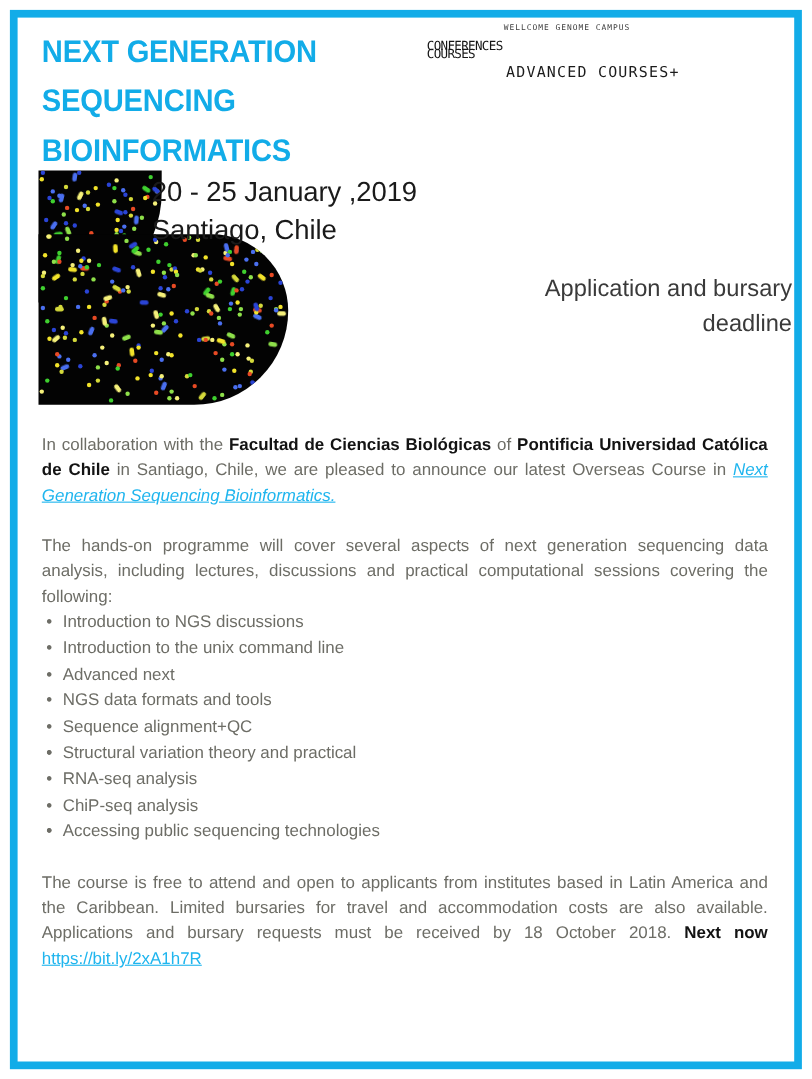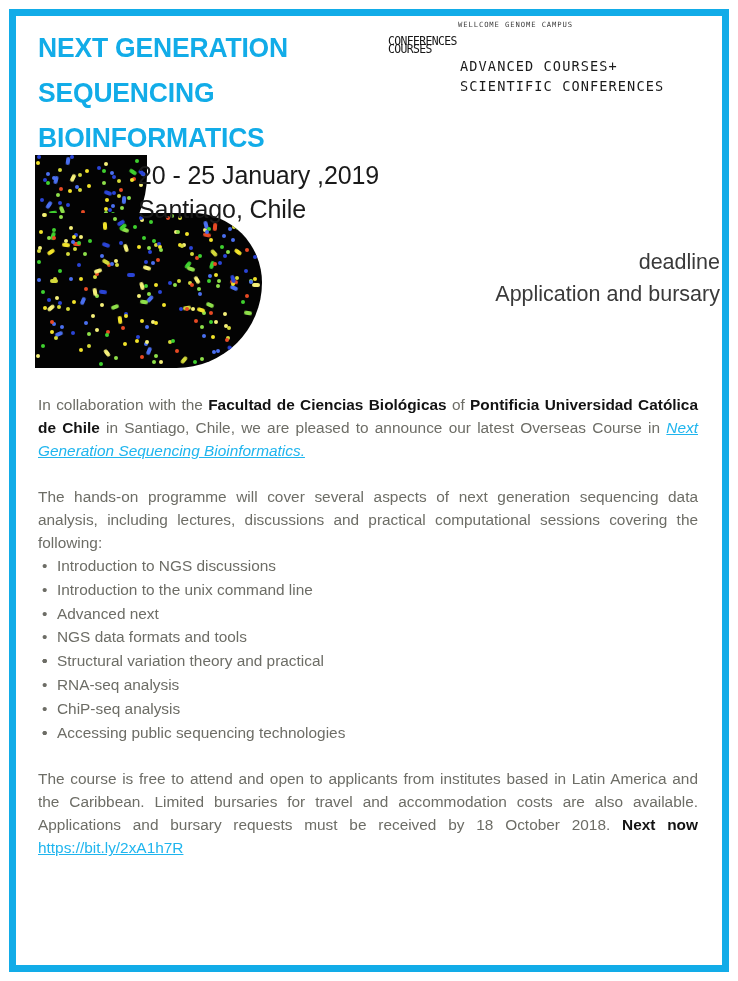--- a/index.html
+++ b/index.html
@@ -243,21 +243,20 @@
         <span class="title-line">SEQUENCING</span>
         <span class="title-line">BIOINFORMATICS</span>
       </div>
 
       <div class="logo-lockup">
         <div class="logo-campus">WELLCOME GENOME CAMPUS</div>
         <div class="logo-connecting">CONFERENCES</div>
         <div class="logo-science">COURSES</div>
         <div class="logo-adv">
           <span>ADVANCED COURSES+</span>
-          <span>SCIENTIFIC CONFERENCES</span>
         </div>
       </div>
     </div>
 
     <div class="hero">
 
       <div class="flowcell">
         <div class="blob-top">
           <div class="dots" id="dots-top">
               <i style="left:5px;top:43px;width:4px;height:4px;background:#2a44d6;border-radius:3px;transform:rotate(0deg)"></i>
@@ -597,39 +596,39 @@
             </div>
         </div>
       </div>
 
       <div class="hero-date">
         <span>20 - 25 January ,2019</span>
         <span>Santiago, Chile</span>
       </div>
 
       <div class="deadline">
+        <span class="dl-line">Application and bursary</span>
         <span class="dl-line">deadline</span>
-        <span class="dl-line">Application and bursary</span>
       </div>
     </div>
 
     <div class="body-copy">
 
       <p class="para"><span>In collaboration with the </span><b>Facultad de Ciencias Biológicas</b><span> of </span><b>Pontificia Universidad Católica de Chile</b><span> in Santiago, Chile, we are pleased to announce our latest Overseas Course in </span><a class="link-italic" href="#">Next Generation Sequencing Bioinformatics.</a></p>
 
       <div class="spacer"></div>
 
       <p class="para">The hands-on programme will cover several aspects of next generation sequencing data analysis, including lectures, discussions and practical computational sessions covering the following:</p>
 
       <ul class="topics" id="topic-list">
           <li><span class="bullet">•</span><span>Introduction to NGS discussions</span></li>
           <li><span class="bullet">•</span><span>Introduction to the unix command line</span></li>
           <li><span class="bullet">•</span><span>Advanced next</span></li>
           <li><span class="bullet">•</span><span>NGS data formats and tools</span></li>
-          <li><span class="bullet">•</span></li>
+          <li><span class="bullet">•</span><span>Sequence alignment+QC</span></li>
           <li><span class="bullet">•</span></li>
           <li><span class="bullet">•</span><span>Structural variation theory and practical</span></li>
           <li><span class="bullet">•</span><span>RNA-seq analysis</span></li>
           <li><span class="bullet">•</span><span>ChiP-seq analysis</span></li>
           <li><span class="bullet">•</span></li>
           <li><span class="bullet">•</span><span>Accessing public sequencing technologies</span></li>
         </ul>
 
       <div class="spacer"></div>
 

